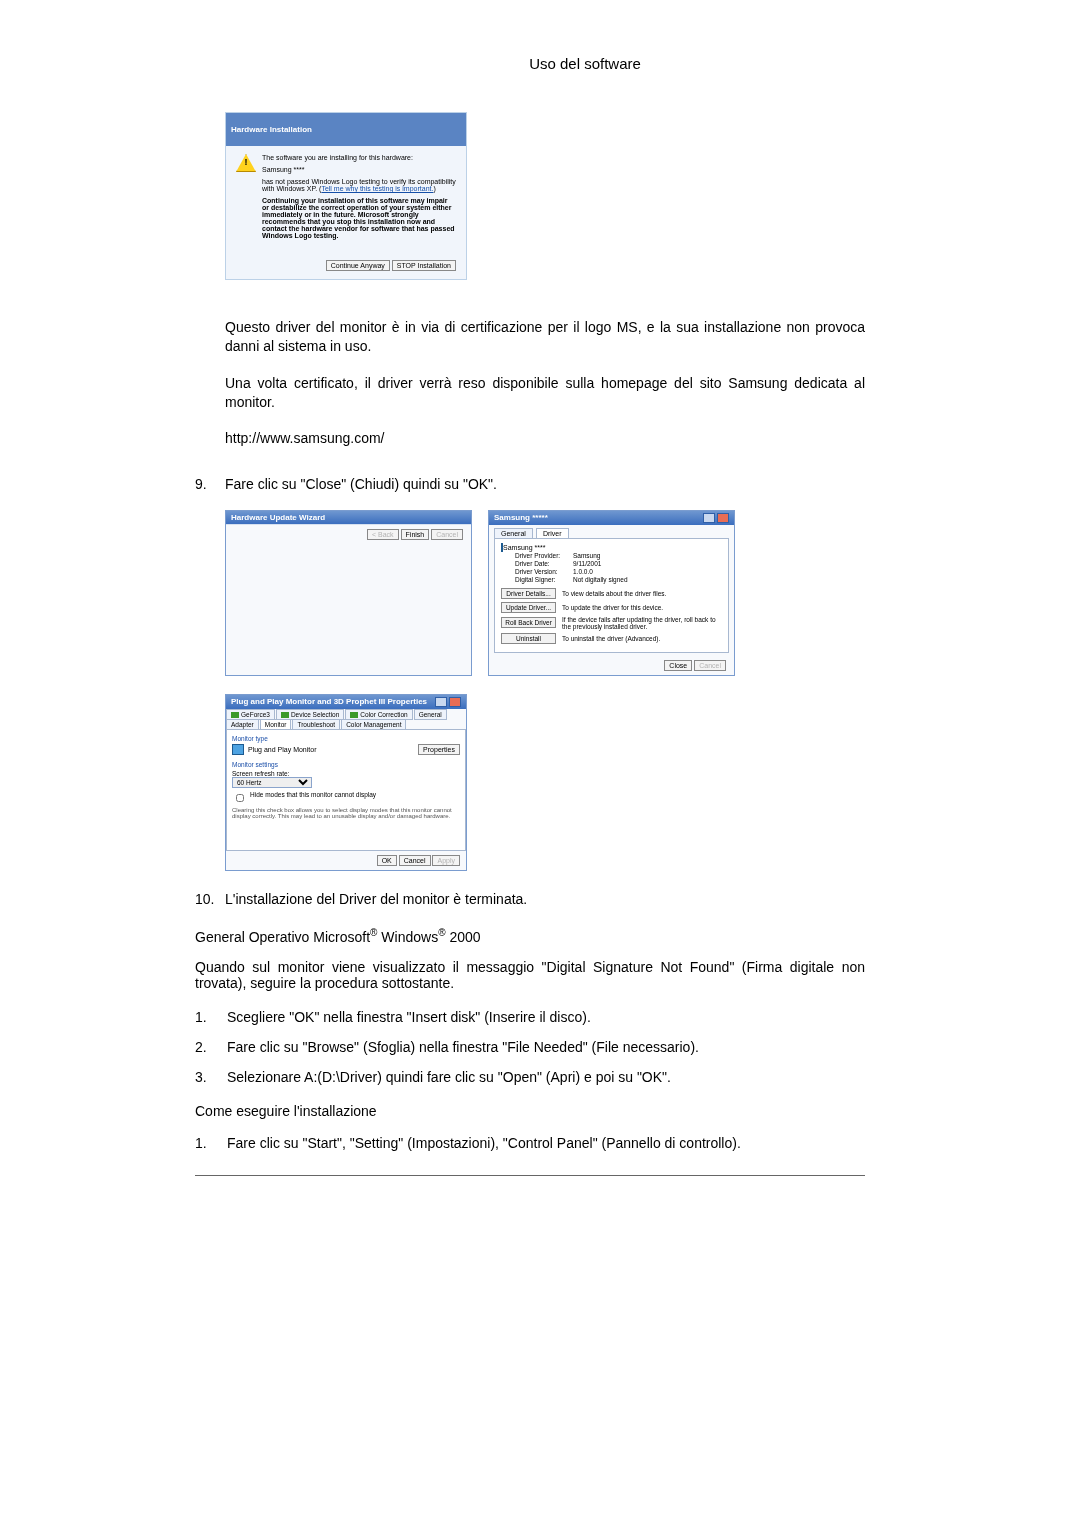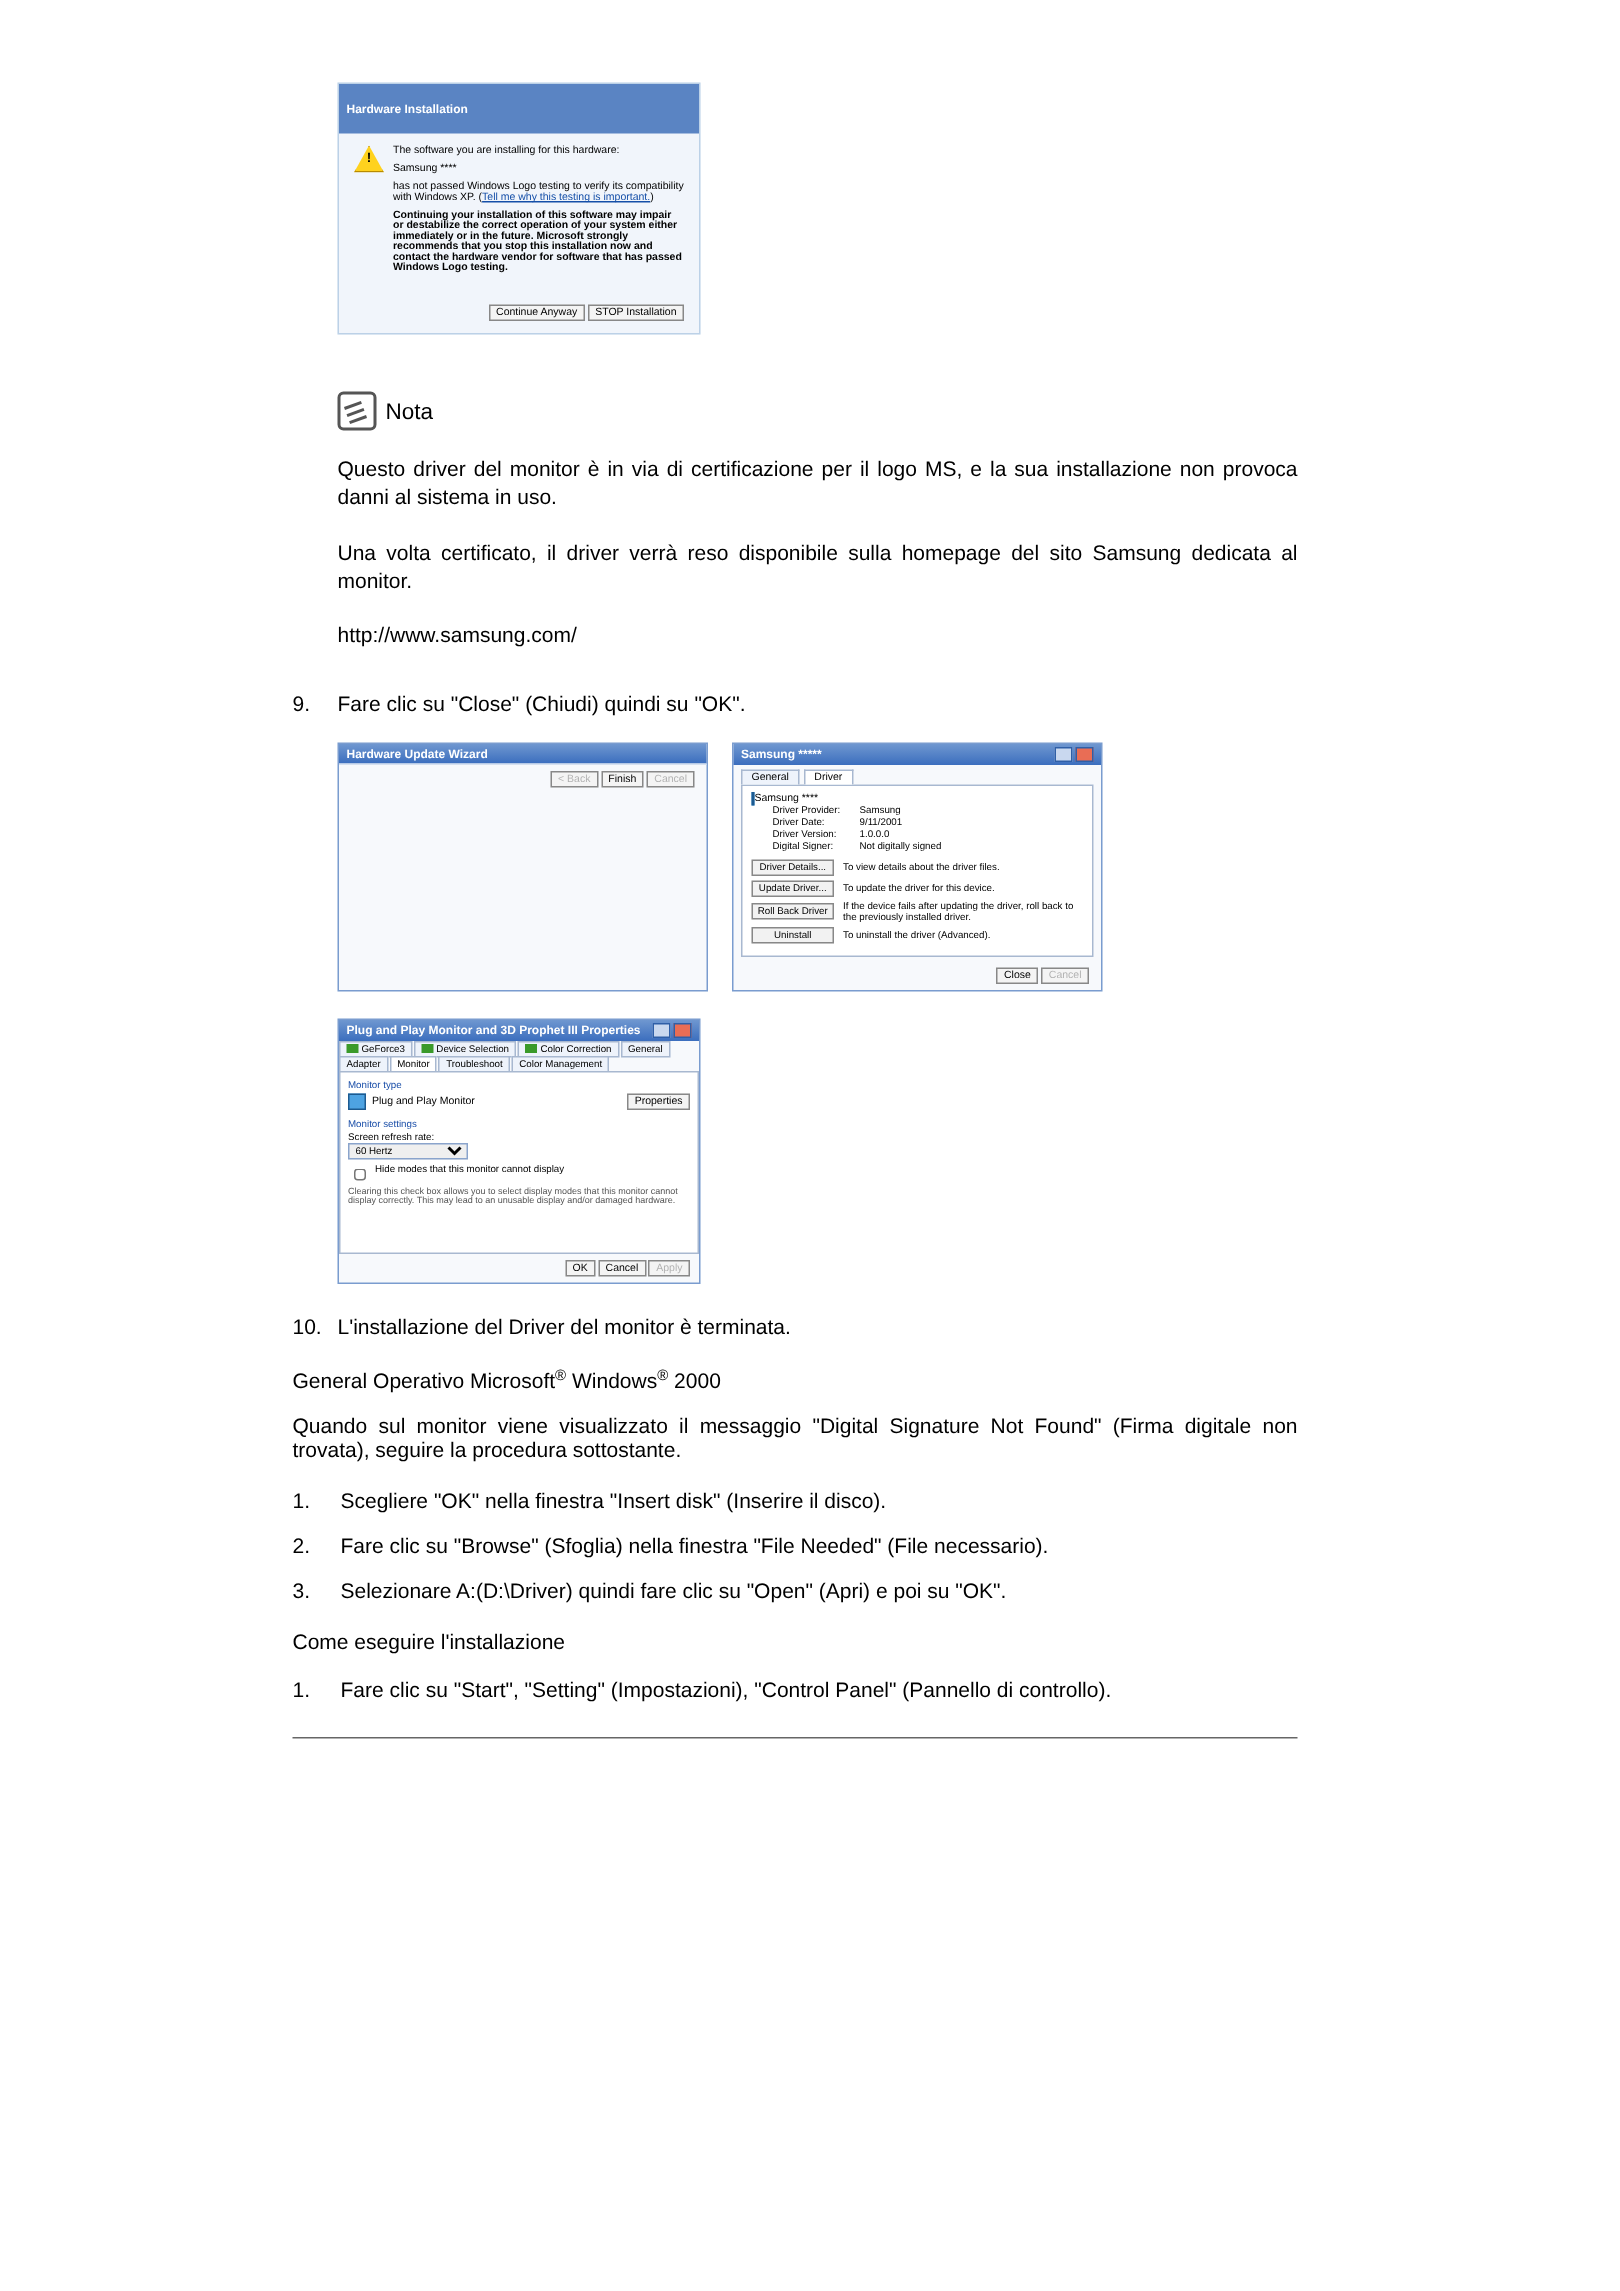--- a/index.html
+++ b/index.html
@@ -201,20 +201,21 @@
   ol.sub-list li { display:flex; margin-bottom: 14px;}
   ol.sub-list li .num{ width:32px; flex-shrink:0;}
   .hr { border-top:1px solid #666; margin-top:24px;}
   sup{ font-size:10px;}
 </style>
 </head>
 <body>
 
 <div class="page">
 
+  <div class="header-title">Uso del software</div>
 
   <div class="content">
 
     <div class="hw-install">
       <div class="titlebar">Hardware Installation</div>
       <div class="body">
         <div class="warn-icon"></div>
         <div class="msg">
           <p>The software you are installing for this hardware:</p>
           <p>Samsung ****</p>
@@ -223,24 +224,20 @@
           </p>
           <p style="font-weight:bold;">Continuing your installation of this software may impair or destabilize the correct operation of your system either immediately or in the future. Microsoft strongly recommends that you stop this installation now and contact the hardware vendor for software that has passed Windows Logo testing.</p>
         </div>
       </div>
       <div class="btnrow">
         <button class="btn-xs">Continue Anyway</button>
         <button class="btn-xs">STOP Installation</button>
       </div>
     </div>
 
-    <div class="note-row">
-      <div class="note-icon"></div>
-      <div class="note-label">Nota</div>
-    </div>
     <div class="para">Questo driver del monitor è in via di certificazione per il logo MS, e la sua installazione non provoca danni al sistema in uso.</div>
     <div class="para">Una volta certificato, il driver verrà reso disponibile sulla homepage del sito Samsung dedicata al monitor.</div>
     <div class="url">http://www.samsung.com/</div>
 
     <ol class="main-list">
       <li>
         <span class="num">9.</span>
         <span class="litxt">Fare clic su "Close" (Chiudi) quindi su "OK".</span>
       </li>
     </ol>

